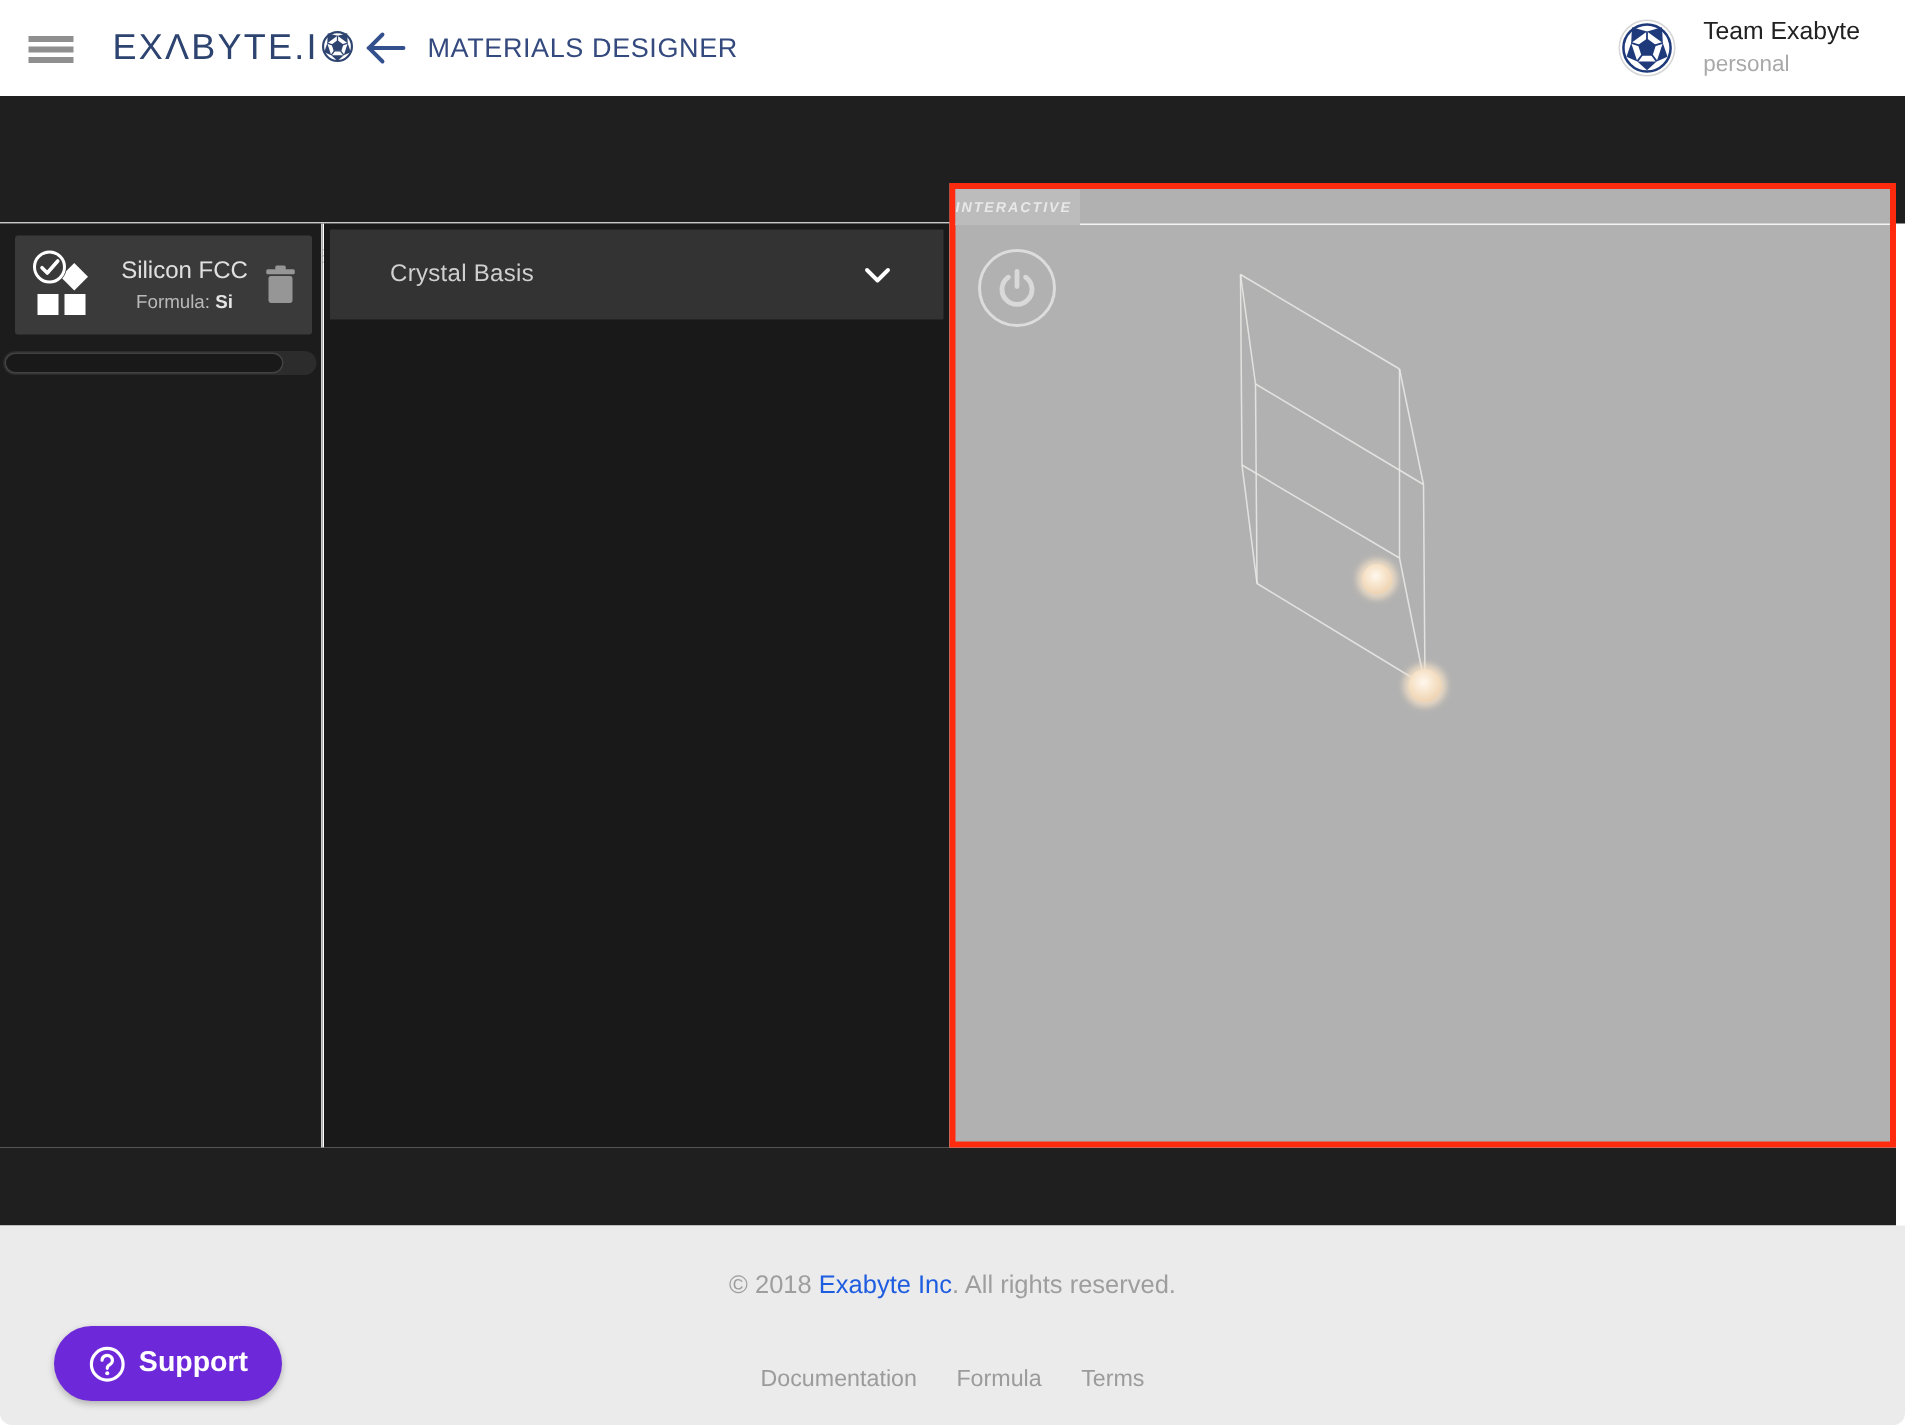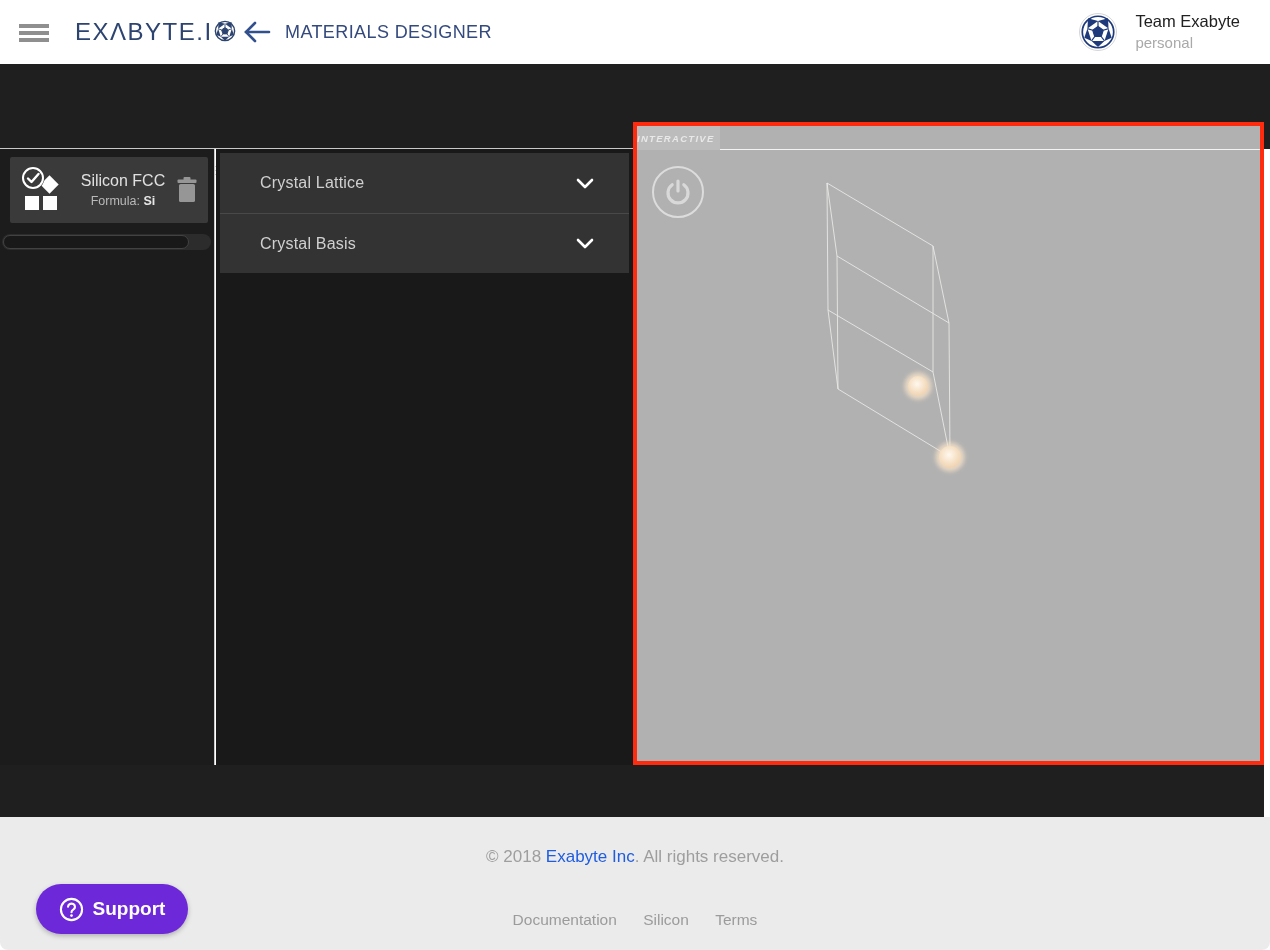--- a/index.html
+++ b/index.html
@@ -182,26 +182,20 @@
         </svg>
       </div>
     </div>
     <div class="hscrollbar">
       <div class="hscrollbar-thumb"></div>
     </div>
   </div>
 
   <div class="midpanel">
     <div class="accordion">
-      <div class="acc-row">
-        <span class="acc-label">Crystal Lattice</span>
-        <svg width="18" height="11" viewBox="0 0 18 11">
-          <polyline points="2,2 9,9 16,2" fill="none" stroke="#ffffff" stroke-width="2.6" stroke-linecap="round" stroke-linejoin="round"></polyline>
-        </svg>
-      </div>
       <div class="acc-row">
         <span class="acc-label">Crystal Basis</span>
         <svg width="18" height="11" viewBox="0 0 18 11">
           <polyline points="2,2 9,9 16,2" fill="none" stroke="#ffffff" stroke-width="2.6" stroke-linecap="round" stroke-linejoin="round"></polyline>
         </svg>
       </div>
     </div>
   </div>
 
   <div class="viewer">
@@ -253,21 +247,21 @@
     </div>
   </div>
 
   <div class="bottom-strip"></div>
   <div class="footer">
     <div class="copyright">
       <span>© 2018 </span><a>Exabyte Inc</a><span>. All rights reserved.</span>
     </div>
     <div class="footer-links">
       <span>Documentation</span>
-      <span>Silicon</span>
+      <span>Formula</span>
       <span>Terms</span>
     </div>
     <button class="support-btn">
       <svg width="25" height="25" viewBox="0 0 26 26">
         <circle cx="13" cy="13" r="11" fill="none" stroke="#ffffff" stroke-width="2.2"></circle>
         <path d="M 9.4 10.2 a 3.6 3.4 0 1 1 5.4 3 q -1.8 1 -1.8 2.6" fill="none" stroke="#ffffff" stroke-width="2.2" stroke-linecap="round"></path>
         <circle cx="13" cy="19.3" r="1.4" fill="#ffffff"></circle>
       </svg>
       <span class="support-label">Support</span>
     </button>

